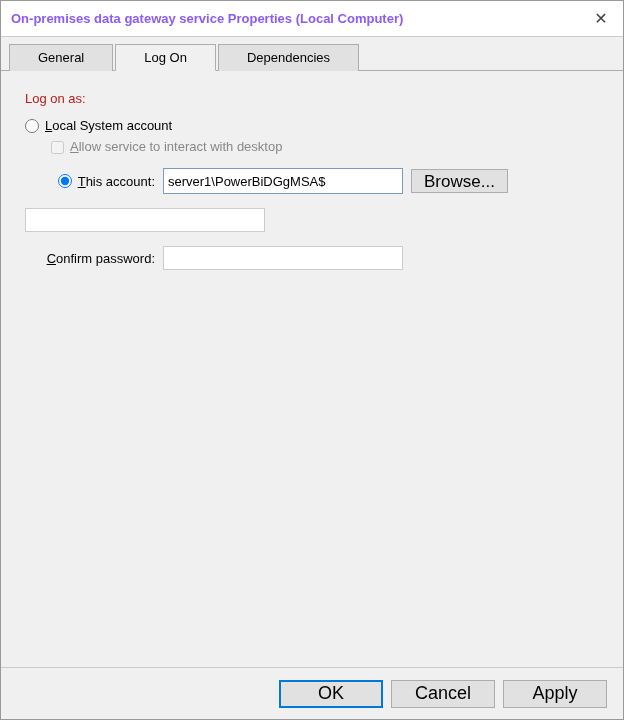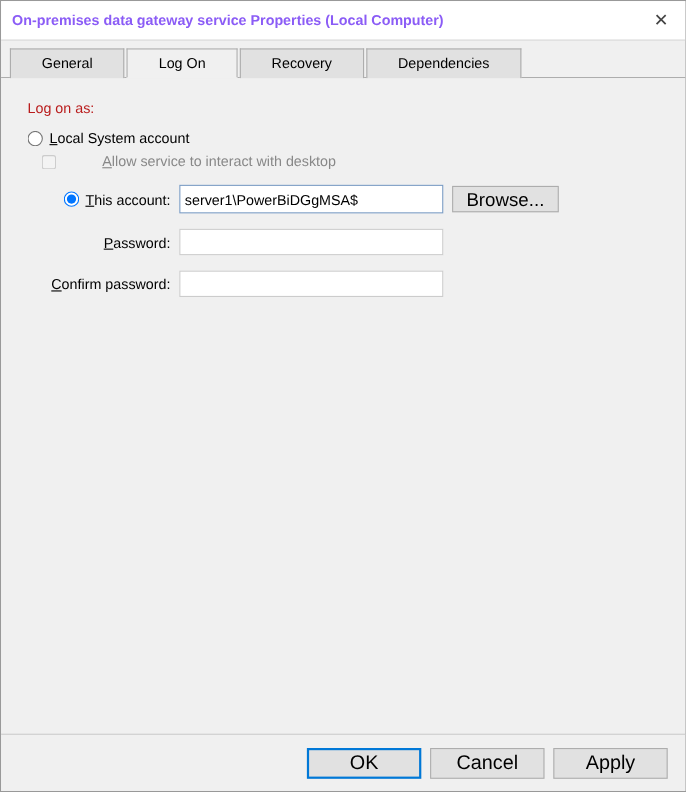--- a/index.html
+++ b/index.html
@@ -127,23 +127,22 @@
       cursor: pointer;
     }
 
     .radio-row label span {
       text-decoration: underline;
     }
 
     .indent-row {
       display: flex;
       align-items: flex-end;
-      margin-left: 13px;
+      margin-left: 26px;
       margin-bottom: 14px;
-      gap: 36px;
     }
 
     .indent-row input[type="checkbox"] {
       margin-right: 6px;
       width: 13px;
       height: 13px;
     }
 
     .indent-row label {
       font-size: 13px;
@@ -274,23 +273,20 @@
       <span>✕</span>
     </button>
   </div>
 
   <div class="tabs">
     <div class="tab">
       <span>General</span>
     </div>
     <div class="tab active">
       <span>Log On</span>
-    </div>
-    <div class="tab">
-      <span>Recovery</span>
     </div>
     <div class="tab">
       <span>Dependencies</span>
     </div>
   </div>
 
   <div class="content">
 
     <div class="logon-as-label">Log on as:</div>
 
@@ -315,23 +311,20 @@
         <input type="radio" name="logon" id="this-account" checked="" style="">
         <label for="this-account">
           <span>T</span>his account:
         </label>
       </div>
       <input type="text" class="text-input" value="server1\PowerBiDGgMSA$" style="">
       <button class="browse-button">Browse...</button>
     </div>
 
     <div class="form-row">
-      <div class="form-label">
-        <span>P</span>assword:
-      </div>
       <input type="password" class="password-input" style="">
     </div>
 
     <div class="form-row">
       <div class="form-label">
         <span>C</span>onfirm password:
       </div>
       <input type="password" class="password-input" style="">
     </div>
 

